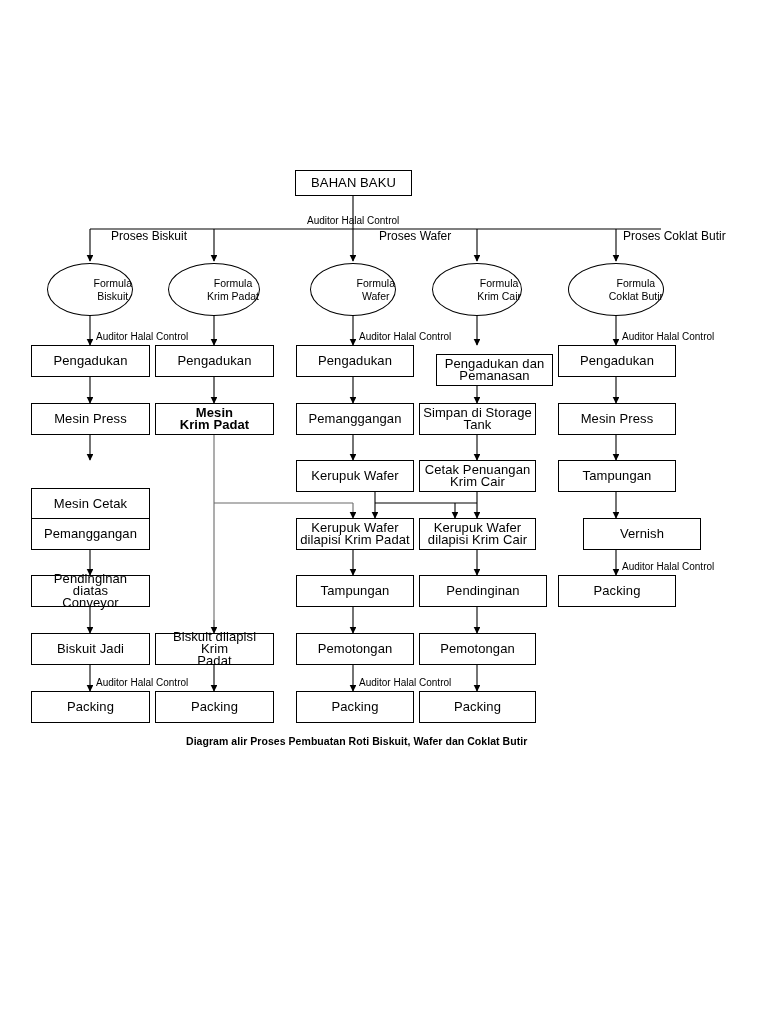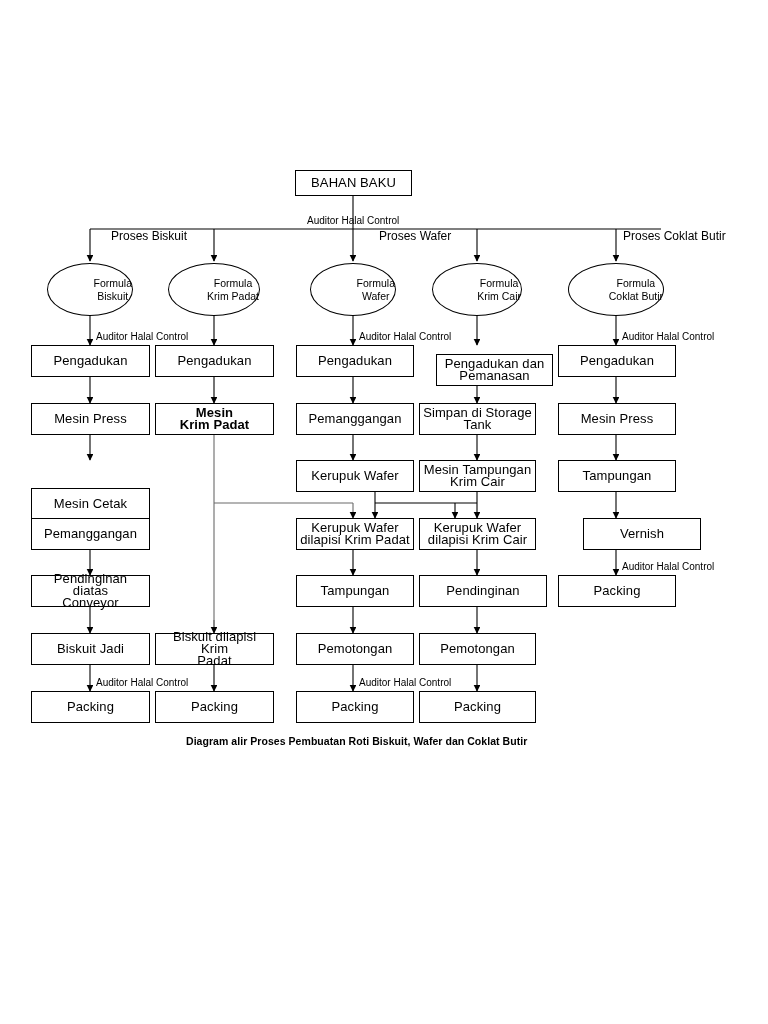--- a/index.html
+++ b/index.html
@@ -209,21 +209,21 @@
     </span>
   </div>
   <div class="node" style="left:419px;top:403px;width:117px;height:32px;">
     <span>
       <span>Simpan di Storage</span><br>
       <span>Tank</span>
     </span>
   </div>
   <div class="node" style="left:419px;top:460px;width:117px;height:32px;">
     <span>
-      <span>Mesin Tampungan</span><br>
+      <span>Cetak Penuangan</span><br>
       <span>Krim Cair</span>
     </span>
   </div>
   <div class="node" style="left:419px;top:518px;width:117px;height:32px;">
     <span>
       <span>Kerupuk Wafer</span><br>
       <span>dilapisi Krim Cair</span>
     </span>
   </div>
   <div class="node" style="left:419px;top:575px;width:128px;height:32px;">

